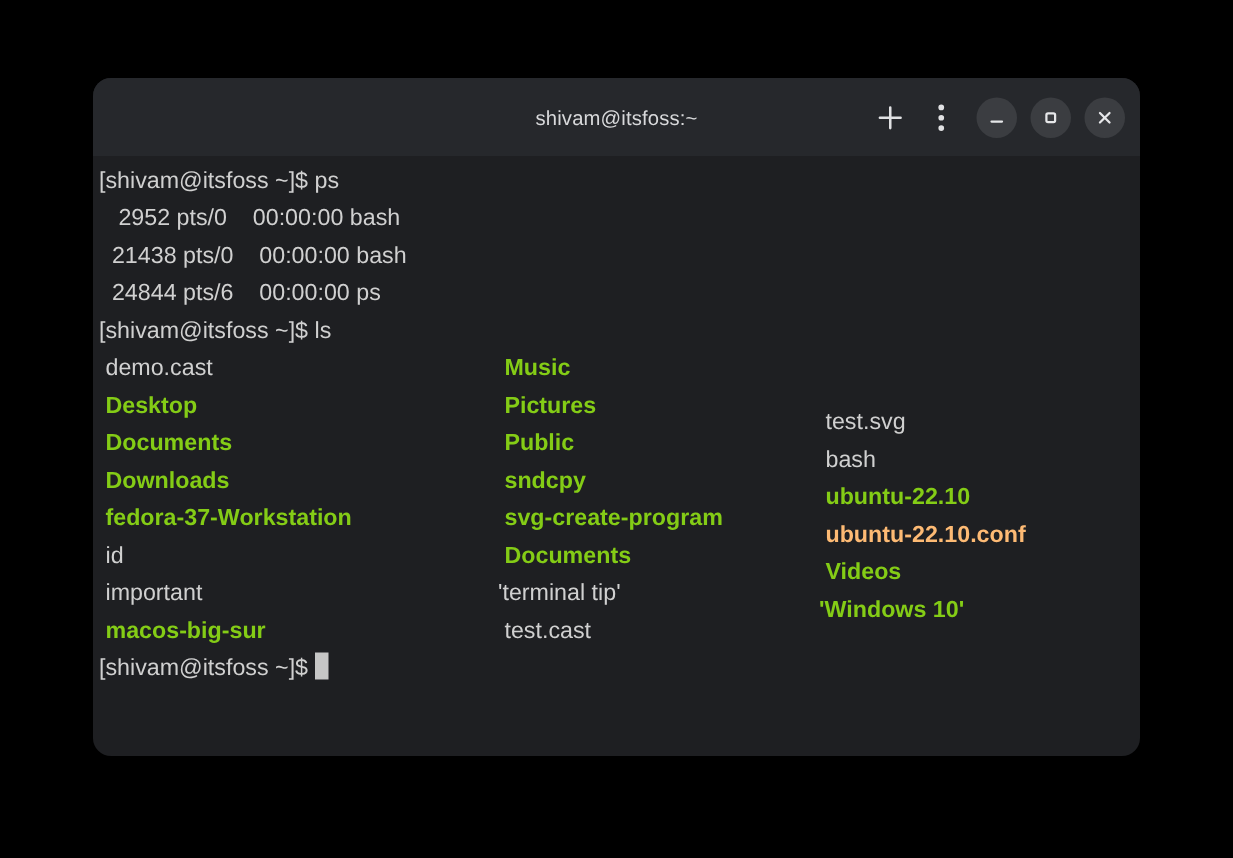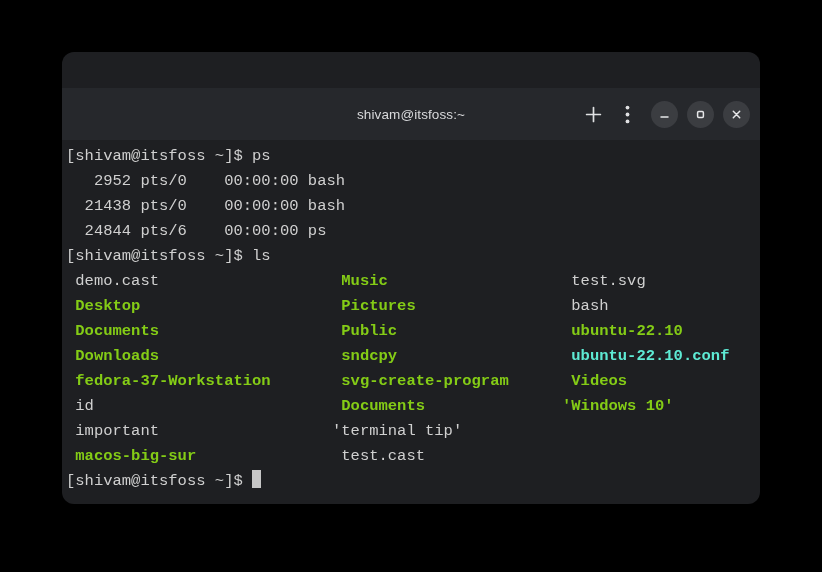--- a/index.html
+++ b/index.html
@@ -33,21 +33,20 @@
   
   #titlebar {
     height: 52px;
     flex: 0 0 52px;
     background: #26282c;
     display: flex;
     align-items: center;
     position: relative;
     padding: 0 10px 0 14px;
     box-sizing: border-box;
-    margin-top: 36px;
   }
 
   #window-title {
     position: absolute;
     left: 0;
     right: 0;
     text-align: center;
     font-family: "Liberation Sans", sans-serif;
     font-size: 13.5px;
     color: #d8d9db;
@@ -85,21 +84,21 @@
     margin-left: 5px;
   }
 
   .tb-round svg, .tb-flat svg { display: block; }
 
   
   #terminal-body {
     flex: 1 1 auto;
     position: relative;
     padding: 4px 0 0 0;
-    font-family: Liberation Mono, monospace;
+    font-family: Liberation Sans, sans-serif;
     font-size: 15.5px;
     line-height: 25px;
     color: #d0d0d0;
     overflow: hidden;
   }
 
   .line {
     height: 25px;
     white-space: pre;
     position: relative;
@@ -108,25 +107,25 @@
 
   
   .ls-row { position: relative; height: 25px; }
   .ls-cell {
     position: absolute;
     top: 0;
     white-space: pre;
   }
   .col1 { left: 4px; }
   .col2 { left: 270px; }
-  .col3 { left: 500px; }
+  .col3 { left: 484px; margin-top: 36px; }
 
   .c-default { color: #d0d0d0; }
   .c-dir     { color: #84cc16; font-weight: bold; }
-  .c-special { color: #5eead4; font-weight: bold; }
+  .c-special { color: #fdba74; font-weight: bold; }
 
   #cursor {
     display: inline-block;
     width: 9px;
     height: 18px;
     background: #c6c6c6;
     vertical-align: -3px;
   }
 </style>
 </head>

